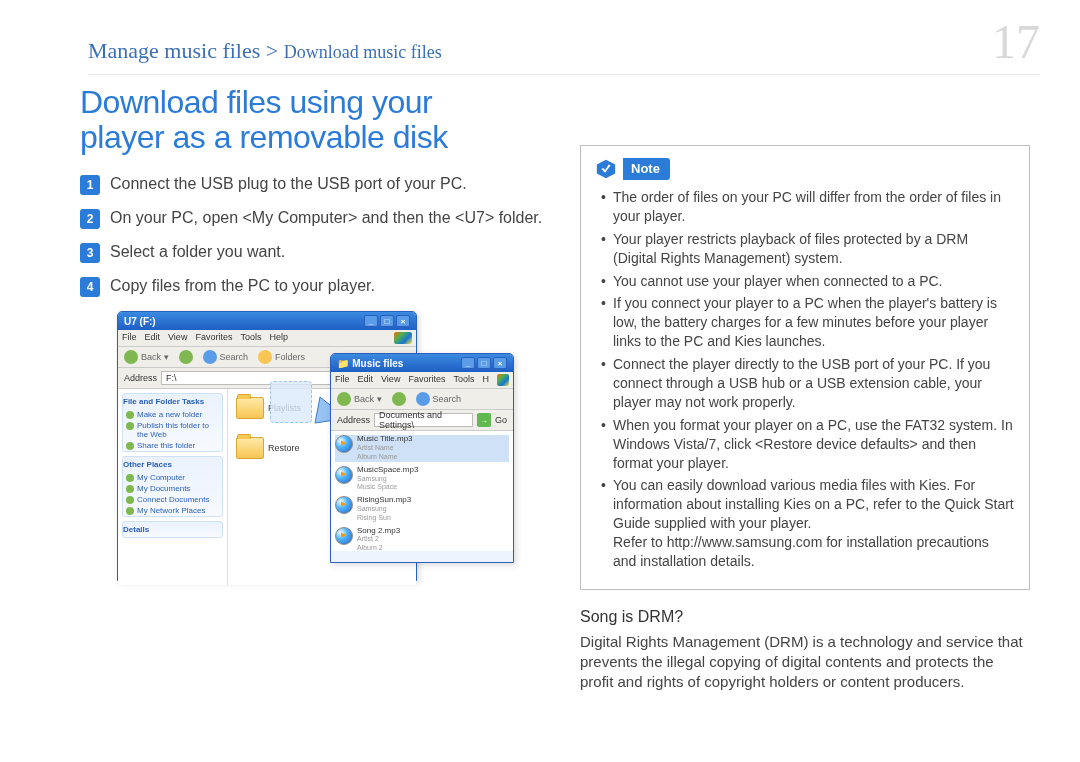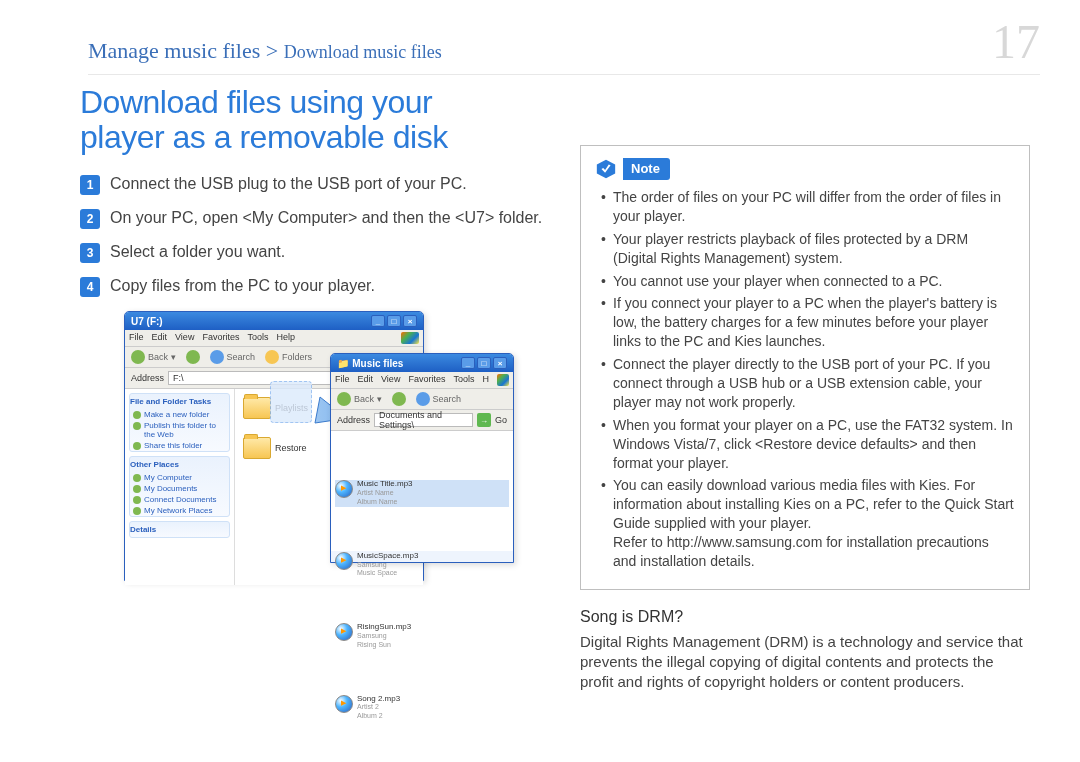--- a/index.html
+++ b/index.html
@@ -160,25 +160,25 @@
     .sp-item::before{content:"";position:absolute;left:3px;top:2px;width:8px;height:8px;background:#7fb850;border-radius:50%;}
     .folder-area { flex:1; padding:8px; display:flex; flex-direction:column; gap:18px; }
     .folder-item { display:flex; align-items:center; gap:4px; font-size:9px;}
     .folder-icon { width:28px;height:22px;background:linear-gradient(#ffe9a8,#f7c653);border:1px solid #d9a830;border-radius:2px;position:relative;}
     .folder-icon::before{content:"";position:absolute;top:-4px;left:0;width:12px;height:4px;background:#f7c653;border:1px solid #d9a830;border-bottom:none;border-radius:2px 2px 0 0;}
     .drop-icon{position:absolute;width:42px;height:42px;top:70px;left:160px;}
     .drop-icon .box{width:42px;height:42px;border:1px dashed #8ab7f0;border-radius:4px;background:#dceafc;opacity:0.8;}
     .arrow-curve{
       position:absolute; top:64px; left:200px; width:120px; height:60px;
     }
-    .win1 { top: 0; left: 14px; width: 300px; height: 270px; }
+    .win1 { top: 0; left: 7px; width: 300px; height: 270px; }
     .win2 { top: 42px; left: 220px; width: 184px; height: 210px; z-index:2;}
     .win2 .win-body{flex-direction:column;height:calc(100% - 88px);}
     .mf-list{padding:4px;}
-    .mf-item{display:flex;align-items:flex-start;gap:4px;margin-bottom:4px;font-size:8px;margin-top:45px;}
+    .mf-item{display:flex;align-items:flex-start;gap:4px;margin-bottom:4px;font-size:8px;}
     .mf-icon{width:18px;height:18px;border-radius:50%;background:radial-gradient(circle at 30% 30%, #fff, #4db5ff 40%, #2a5fbd);border:1px solid #888;flex:0 0 18px;position:relative;}
     .mf-icon::after{content:"\25B6";position:absolute;top:3px;left:5px;color:#ff9800;font-size:7px;}
     .mf-text{line-height:1.1;}
     .mf-text .t1{color:#333;}
     .mf-text .t2{color:#999;font-size:7px;}
 
     .note-box { border:1px solid #bfbfbf; padding: 12px 14px 14px; font-size:14px; line-height:1.35;}
     .note-head { display:flex; align-items:center; gap:6px; margin-bottom:8px;}
     .note-icon{ width:22px;height:22px; }
     .note-label{ background:#2b7bd9; color:#fff; padding:2px 10px 2px 8px; font-size:13px; font-weight:bold; border-radius:0 3px 3px 0;}

